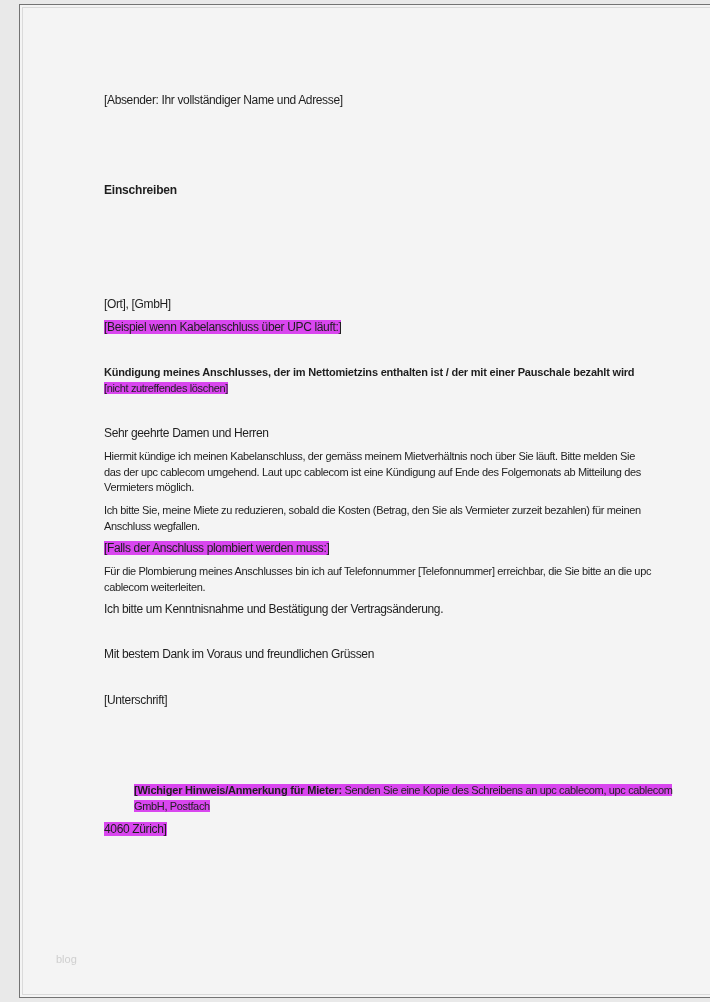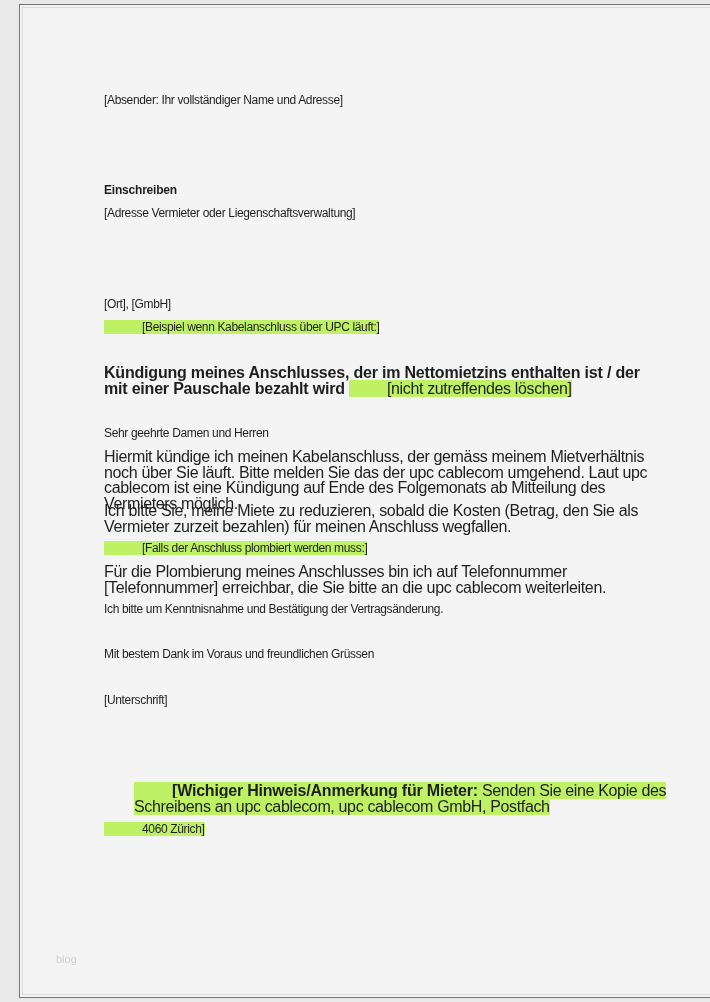--- a/index.html
+++ b/index.html
@@ -30,43 +30,42 @@
       left: 84px;
       font-size: 12px;
       line-height: 15.5px;
       white-space: nowrap;
       letter-spacing: -0.35px;
     }
     .para {
       position: absolute;
       left: 84px;
       width: 548px;
-      font-size: 16px;
+      font-size: 11px;
       line-height: 15.5px;
       letter-spacing: -0.35px;
     }
     .bold { font-weight: bold; letter-spacing: -0.2px; }
-    .hl { background: #bef264; padding-left: 38px; }
+    .hl { background: #d946ef; }
     .watermark {
       position: absolute;
       left: 36px;
       top: 948px;
       font-size: 11px;
       color: #cfcfcf;
     }
   </style>
 </head>
 <body>
 
 <div class="page">
 
   <div class="line" style="top:88px;">[Absender: Ihr vollständiger Name und Adresse]</div>
 
   <div class="line bold" style="top:178px;">Einschreiben</div>
-  <div class="line" style="top:201px;">[Adresse Vermieter oder Liegenschaftsverwaltung]</div>
 
   <div class="line" style="top:292px;">[Ort],  [GmbH]</div>
   <div class="line" style="top:315px;"><span class="hl">[Beispiel wenn Kabelanschluss über UPC läuft:]</span></div>
 
   <div class="para" style="top:360px;"><span class="bold">Kündigung  meines Anschlusses, der im Nettomietzins enthalten ist / der mit einer Pauschale bezahlt wird</span> <span class="hl">[nicht zutreffendes löschen]</span></div>
 
   <div class="line" style="top:421px;">Sehr geehrte Damen und Herren</div>
 
   <div class="para" style="top:444px;">Hiermit kündige ich meinen Kabelanschluss, der gemäss meinem Mietverhältnis noch über Sie läuft. Bitte melden Sie das der upc cablecom umgehend. Laut upc cablecom ist eine Kündigung auf Ende des Folgemonats ab Mitteilung des Vermieters möglich.</div>
   <div class="para" style="top:498px;">Ich bitte Sie, meine Miete zu reduzieren, sobald die Kosten (Betrag, den Sie als Vermieter zurzeit bezahlen) für meinen Anschluss wegfallen.</div>

